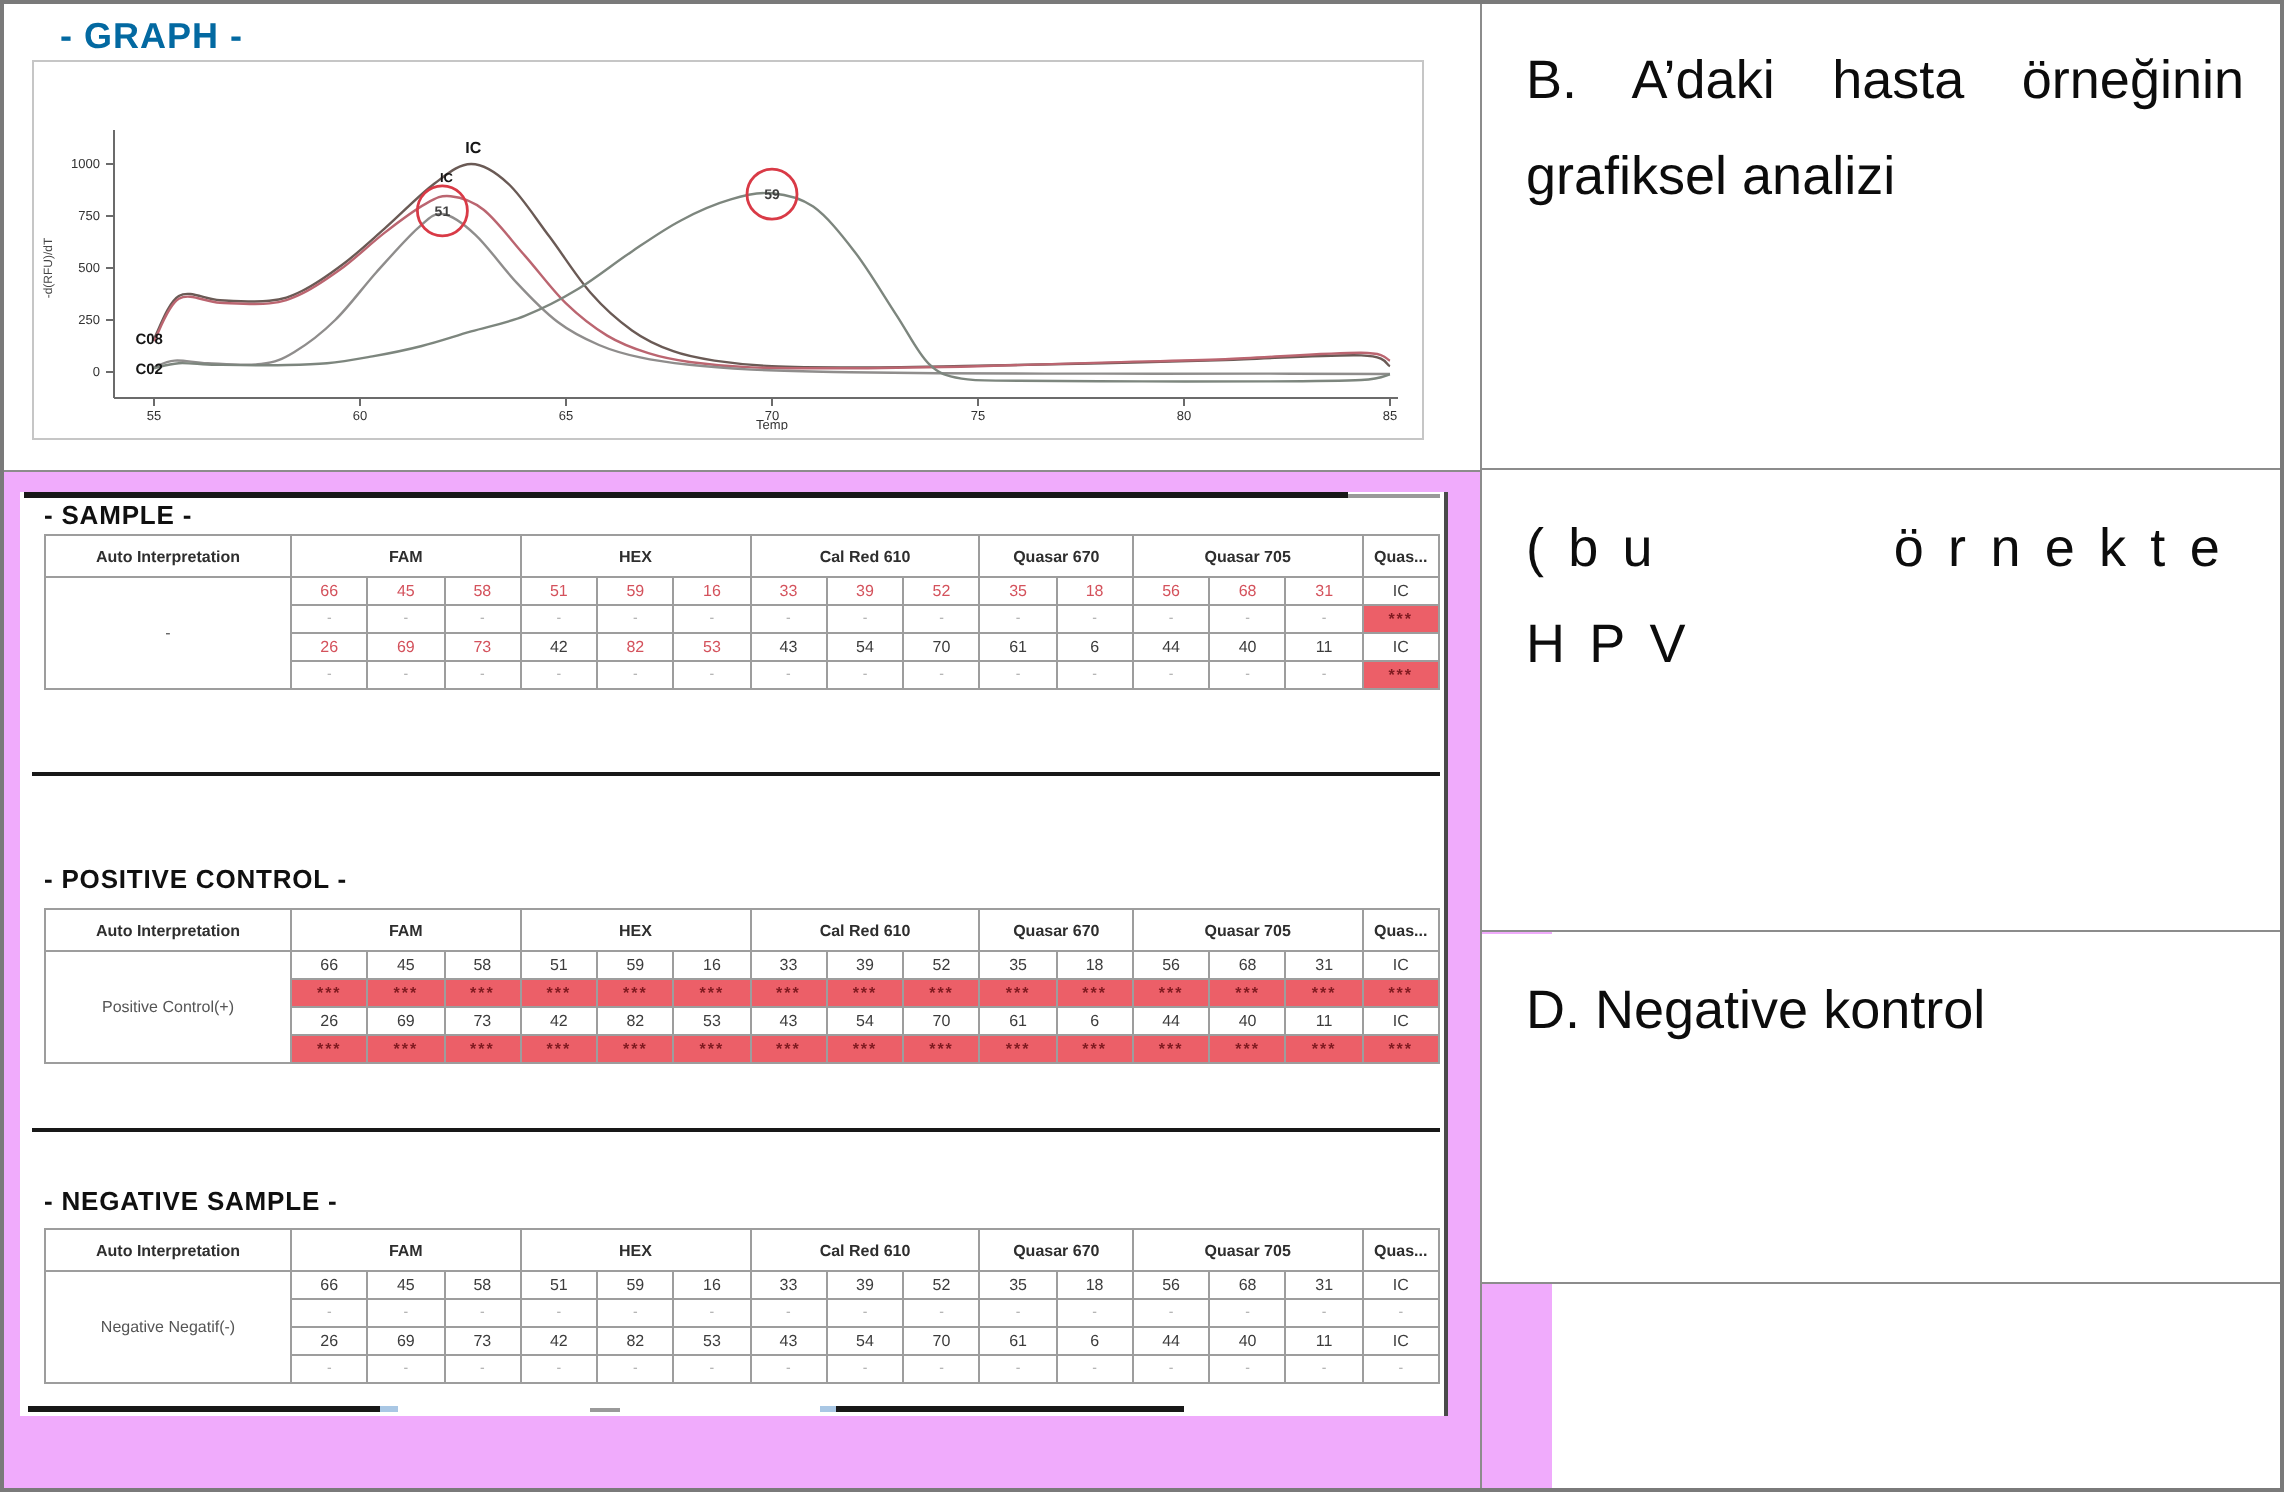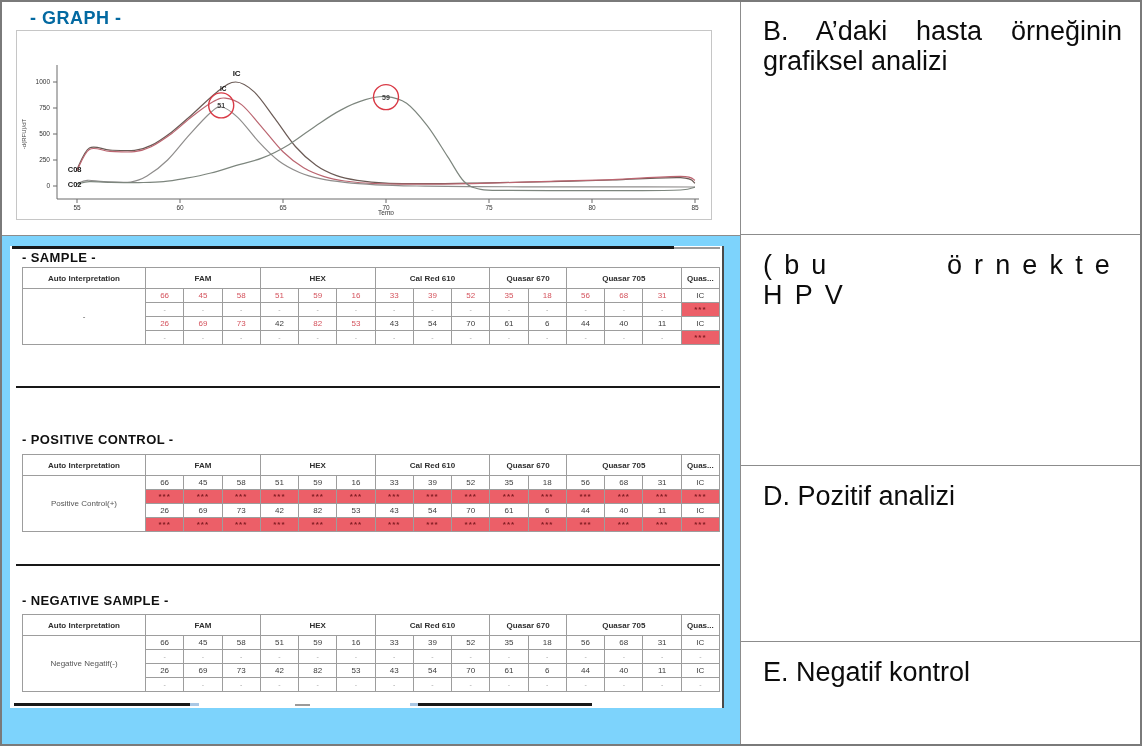--- a/index.html
+++ b/index.html
@@ -5,21 +5,21 @@
   html,body{margin:0;padding:0;background:#fff;}
   body{width:1142px;height:746px;position:relative;font-family:"Liberation Sans",sans-serif;}
   .frame{position:absolute;left:0;top:0;width:1138px;height:742px;border:2px solid #7a7a7a;background:#fff;}
 
   
   .graph-cell{position:absolute;left:0;top:0;width:738px;height:233px;border-bottom:1px solid #8c8c8c;background:#fff;}
   .graph-title{position:absolute;left:28px;top:6px;font-size:18px;font-weight:bold;color:#0369a1;letter-spacing:.5px;}
   .graph-panel{position:absolute;left:14px;top:28px;width:694px;height:188px;border:1px solid #c6c6c6;background:#fff;}
   .graph-panel svg{display:block;}
 
-  .tables-cell{position:absolute;left:0;top:234px;width:738px;height:508px;background:#7dd3fc;}
+  .tables-cell{position:absolute;left:0;top:234px;width:738px;height:508px;background:#f0abfc;padding-left:36px;}
   .scan-panel{position:absolute;left:8px;top:10px;width:712px;height:462px;border-right:2px solid #4a4a4a;background:#fff;}
   .bar{position:absolute;background:#181818;}
   .bar.grayish{background:#9a9a9a;}
   .bar.bluetick{background:#a9c7e4;}
   .sec-title{position:absolute;font-size:13px;font-weight:bold;color:#101010;letter-spacing:.4px;}
 
   table.results{position:absolute;border-collapse:collapse;table-layout:fixed;width:698px;background:#fff;
     border:1.5px solid #6e6e6e;font-family:"Liberation Sans",sans-serif;}
   table.results th,table.results td{border:1px solid #9d9d9d;text-align:center;padding:0;overflow:hidden;white-space:nowrap;}
   table.results thead th{height:20px;font-size:8px;font-weight:bold;color:#2e2e2e;}
@@ -27,21 +27,21 @@
   table.results td{height:13px;font-size:8px;color:#3c3c3c;}
   table.results td.auto{font-size:8px;color:#555;}
   table.results td.redtext{color:#d4525c;}
   table.results td.redbg{background:#ec5f68;color:#7e1a20;font-weight:bold;letter-spacing:1px;}
   table.results td.dim{color:#a9a9a9;font-size:7px;}
 
   
   .col-divider{position:absolute;left:738px;top:0;width:1px;height:742px;background:#8c8c8c;}
   .col-right{position:absolute;left:739px;top:0;width:399px;height:742px;}
   .rp-cell{position:absolute;left:0;width:399px;box-sizing:border-box;padding:14px 18px 0 22px;
-    font-size:27px;line-height:30px;color:#0c0c0c;background:#fff;}
+    font-size:27px;line-height:48px;color:#0c0c0c;background:#fff;}
   .rp-b{top:0;height:233px;border-bottom:1px solid #8c8c8c;text-align:justify;}
   .rp-c{top:234px;height:230px;border-bottom:1px solid #8c8c8c;}
   .rp-d{top:465px;height:175px;border-bottom:1px solid #8c8c8c;}
   .rp-e{top:641px;height:101px;}
   .line-stretch{text-align:justify;text-align-last:justify;letter-spacing:.45em;}
 </style>
 </head>
 <body>
 
 <div class="frame">
@@ -368,16 +368,15 @@
     <div class="bar bluetick" style="left:408px;top:467px;width:8px;height:3px;"></div>
     <div class="bar" style="left:416px;top:467px;width:174px;height:3px;"></div>
   </div>
 
   <div class="col-divider"></div>
   <div class="col-right">
     <div class="rp-cell rp-b">B. A’daki hasta örneğinin grafiksel analizi</div>
     <div class="rp-cell rp-c">
       <div class="line-stretch">(bu örnekte HPV</div>
     </div>
-    <div class="rp-cell rp-d">D. Pozitif analizi</div>
-    <div class="rp-cell rp-e">E. Negatif kontrol</div>
+    <div class="rp-cell rp-d">D. Negative kontrol</div>
   </div>
 </div>
 
 </body></html>

